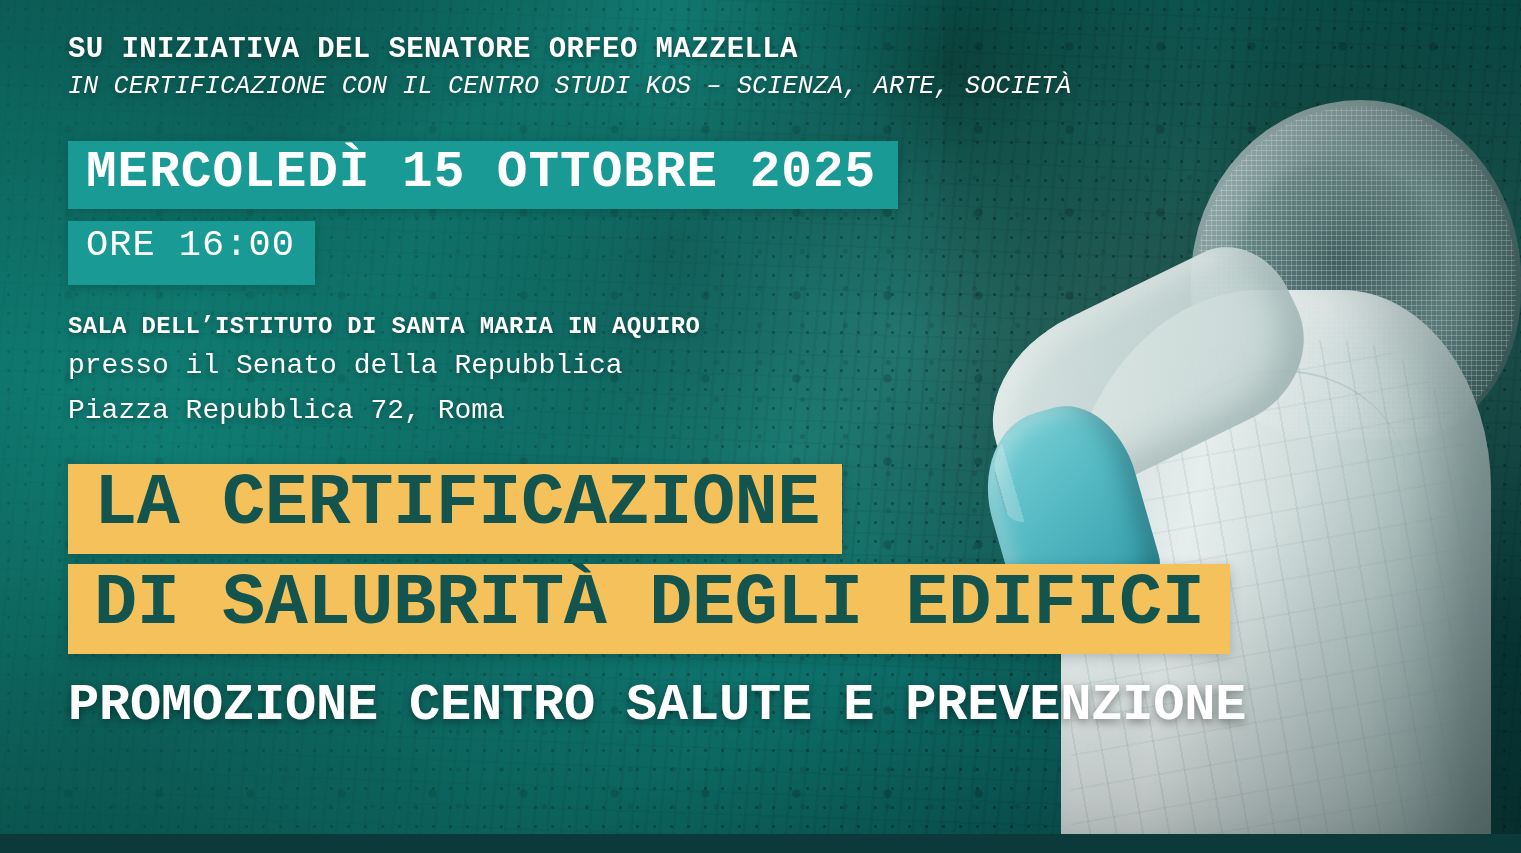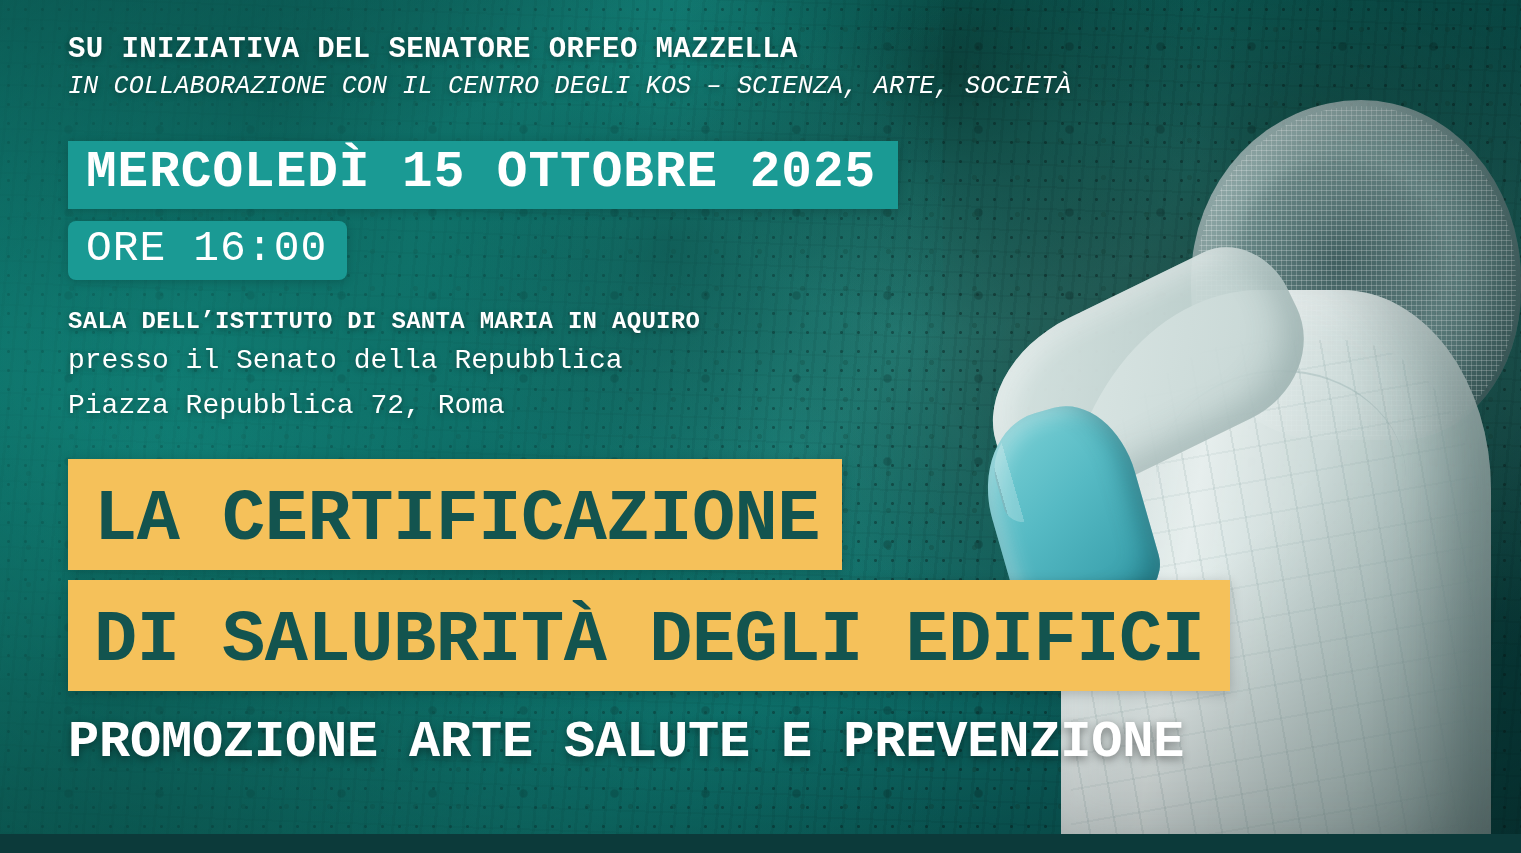--- a/index.html
+++ b/index.html
@@ -211,27 +211,26 @@
     letter-spacing: 1px;
     padding: 6px 22px 10px 18px;
     line-height: 1.02;
     box-shadow: 0 2px 10px rgba(0,0,0,.18);
   }
   .time-band {
     display: inline-block;
     margin-top: 12px;
     background: #1a9a94;
     color: #ffffff;
-    font-size: 43px;
+    font-size: 37px;
     font-weight: normal;
     letter-spacing: 1px;
-    padding: 6px 20px 9px 18px;
+    padding: 6px 20px 20px 18px;
     line-height: 1.02;
     box-shadow: 0 2px 10px rgba(0,0,0,.18);
-    border-radius: 8px;
   }
 
   .venue {
     margin-top: 28px;
     color: #ffffff;
     font-weight: bold;
     font-size: 24px;
     letter-spacing: .3px;
     text-shadow: 0 2px 6px rgba(0,0,0,.35);
   }
@@ -248,21 +247,21 @@
     margin-top: 34px;
   }
   .title-band {
     display: inline-block;
     background: #f5c15a;
     color: #13544f;
     font-weight: bold;
     font-size: 72px;
     letter-spacing: -0.5px;
     line-height: 1.04;
-    padding: 24px 22px 12px 26px;
+    padding: 3px 22px 12px 26px;
     box-shadow: 0 3px 12px rgba(0,0,0,.20);
   }
   .title-band.second {
     margin-top: 10px;
     padding-right: 26px;
     text-align: right;
   }
   .tagline {
     margin-top: 22px;
     color: #ffffff;
@@ -292,21 +291,21 @@
     <div class="fig-arm">
       <div class="fig-glove"></div>
     </div>
   </div>
 
   <div class="bg-vignette"></div>
 
   <div class="content">
 
     <div class="kicker">SU INIZIATIVA DEL SENATORE ORFEO MAZZELLA</div>
-    <div class="subkicker">IN COLLABORAZIONE CON IL CENTRO DEGLI KOS – SCIENZA, ARTE, SOCIETÀ</div>
+    <div class="subkicker">IN CERTIFICAZIONE CON IL CENTRO STUDI KOS – SCIENZA, ARTE, SOCIETÀ</div>
 
     <div>
       <span class="date-band">MERCOLEDÌ 15 OTTOBRE 2025</span>
     </div>
     <div>
       <span class="time-band">ORE 16:00</span>
     </div>
 
     <div class="venue">SALA DELL’ISTITUTO DI SANTA MARIA IN AQUIRO</div>
     <div class="venue-sub">presso il Senato della Repubblica</div>
@@ -314,16 +313,16 @@
 
     <div class="title-wrap">
       <div>
         <span class="title-band">LA CERTIFICAZIONE</span>
       </div>
       <div>
         <span class="title-band second">DI SALUBRITÀ DEGLI EDIFICI</span>
       </div>
     </div>
 
-    <div class="tagline">PROMOZIONE ARTE SALUTE E PREVENZIONE</div>
+    <div class="tagline">PROMOZIONE CENTRO SALUTE E PREVENZIONE</div>
 
   </div>
 </div>
 
 </body></html>

